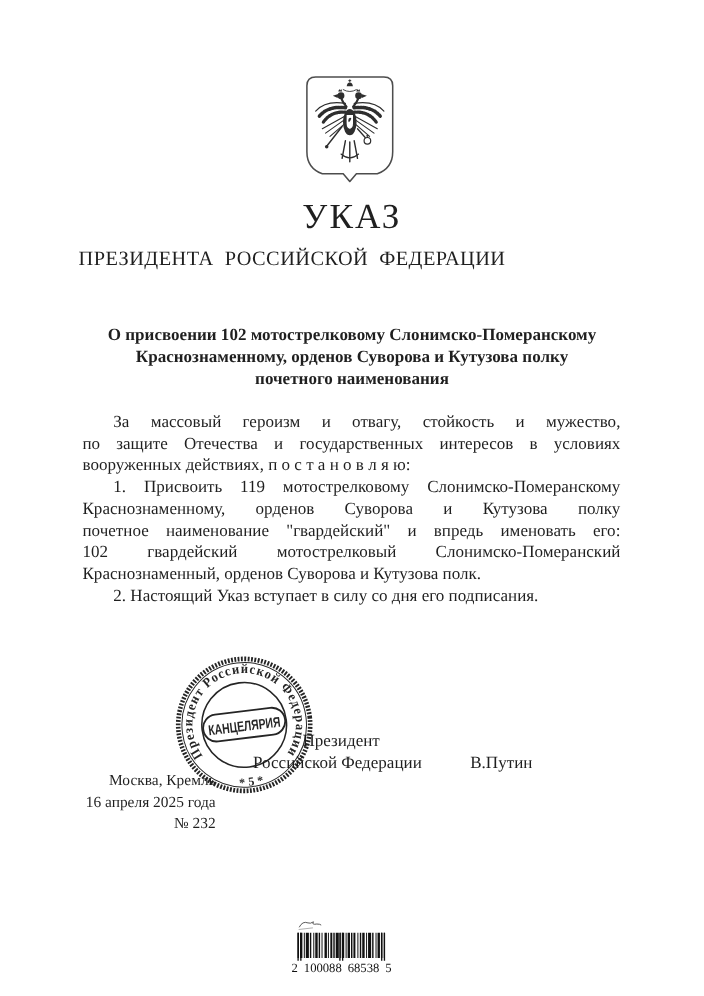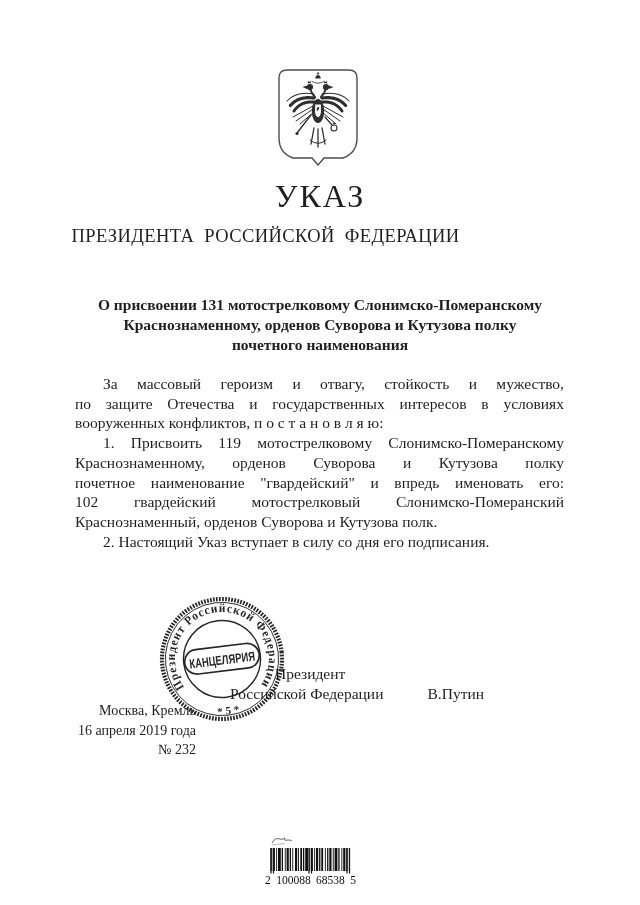--- a/index.html
+++ b/index.html
@@ -77,29 +77,29 @@
       <path d="M57 57 v-2.5 M55.8 55.5 h2.4" stroke-width=".8" fill="none"></path>
       <path d="M37.6 36 h6.8 v8.2 q0 4.4 -3.4 5.6 q-3.4 -1.2 -3.4 -5.6 z" fill="#fff" stroke-width="1"></path>
       <path d="M40 40 q1.4 -2 2.4 -.2 q-.6 2.2 -2.4 3.4 q-.8 -1.6 0 -3.2" fill="#2e2e2e" stroke="none"></path>
     </g>
   </svg>
 
   <div class="title">УКАЗ</div>
   <div class="subtitle">ПРЕЗИДЕНТА РОССИЙСКОЙ ФЕДЕРАЦИИ</div>
 
   <div class="subject">
-    <div class="line">О присвоении 131 мотострелковому Слонимско-Померанскому</div>
+    <div class="line">О присвоении 102 мотострелковому Слонимско-Померанскому</div>
     <div class="line">Краснознаменному, орденов Суворова и Кутузова полку</div>
     <div class="line">почетного наименования</div>
   </div>
 
   <div class="bodyblock">
     <div class="line j ind">За массовый героизм и отвагу, стойкость и мужество,</div>
     <div class="line j">по защите Отечества и государственных интересов в условиях</div>
-    <div class="line">вооруженных конфликтов, п о с т а н о в л я ю:</div>
+    <div class="line">вооруженных действиях, п о с т а н о в л я ю:</div>
     <div class="line j ind">1. Присвоить 119 мотострелковому Слонимско-Померанскому</div>
     <div class="line j">Краснознаменному, орденов Суворова и Кутузова полку</div>
     <div class="line j">почетное наименование "гвардейский" и впредь именовать его:</div>
     <div class="line j">102 гвардейский мотострелковый Слонимско-Померанский</div>
     <div class="line">Краснознаменный, орденов Суворова и Кутузова полк.</div>
     <div class="line ind">2. Настоящий Указ вступает в силу со дня его подписания.</div>
   </div>
 
   <div class="sig-post1">Президент</div>
   <div class="sig-row">
@@ -117,21 +117,21 @@
         <textPath href="#stampArc" textLength="206" lengthAdjust="spacingAndGlyphs">Президент Российской Федерации</textPath>
       </text>
       <rect x="27.5" y="52.5" width="75" height="24.5" rx="12.2" fill="#fff" stroke-width="1.7"></rect>
       <text x="65" y="70.5" text-anchor="middle" font-family="'Liberation Sans',sans-serif" font-size="13" font-weight="bold" fill="#1a1a1a" stroke="none" textLength="66" lengthAdjust="spacingAndGlyphs">КАНЦЕЛЯРИЯ</text>
       <text x="65" y="120.5" text-anchor="middle" font-family="'Liberation Serif',serif" font-size="11" font-weight="bold" fill="#1a1a1a" stroke="none">* 5 *</text>
     </g>
   </svg>
 
   <div class="footerblock">
     <div class="line">Москва, Кремль</div>
-    <div class="line">16 апреля 2019 года</div>
+    <div class="line">16 апреля 2025 года</div>
     <div class="line">№ 232</div>
   </div>
 
   <svg class="barcode" viewBox="0 0 92 52">
     <g>
       <path d="M8 9 q3 -6 8 -4 q2 1 5 -1 q-2 3 3 2 q3 0 4 1" stroke="#444" stroke-width=".8" fill="none"></path>
       <path d="M7.5 11 l13 -1.5" stroke="#555" stroke-width=".6" opacity=".7" fill="none"></path>
     </g>
     <path d="M6.5 25.5 H86" stroke="#111" stroke-width="23" fill="none" stroke-dasharray="1.3 .9 2.2 1.3 .9 .9 2.8 .9 1.3 1.8 .9 .9 2.2 .9 1.3 1.3 .9 1.8 2.2 .9 .9 1.3 1.8 .9 1.3 .9 2.8 1.3 .9 .9 1.8 1.3 .9 .9 2.2 .9 1.3 .9 1.8 1.8 .9 1.3"></path>
     <path d="M7 39.5 V14 M9.5 39.5 V14 M45 39.5 V14 M47.5 39.5 V14 M83 39.5 V14 M85.5 39.5 V14" stroke="#111" stroke-width="1.2" fill="none"></path>

